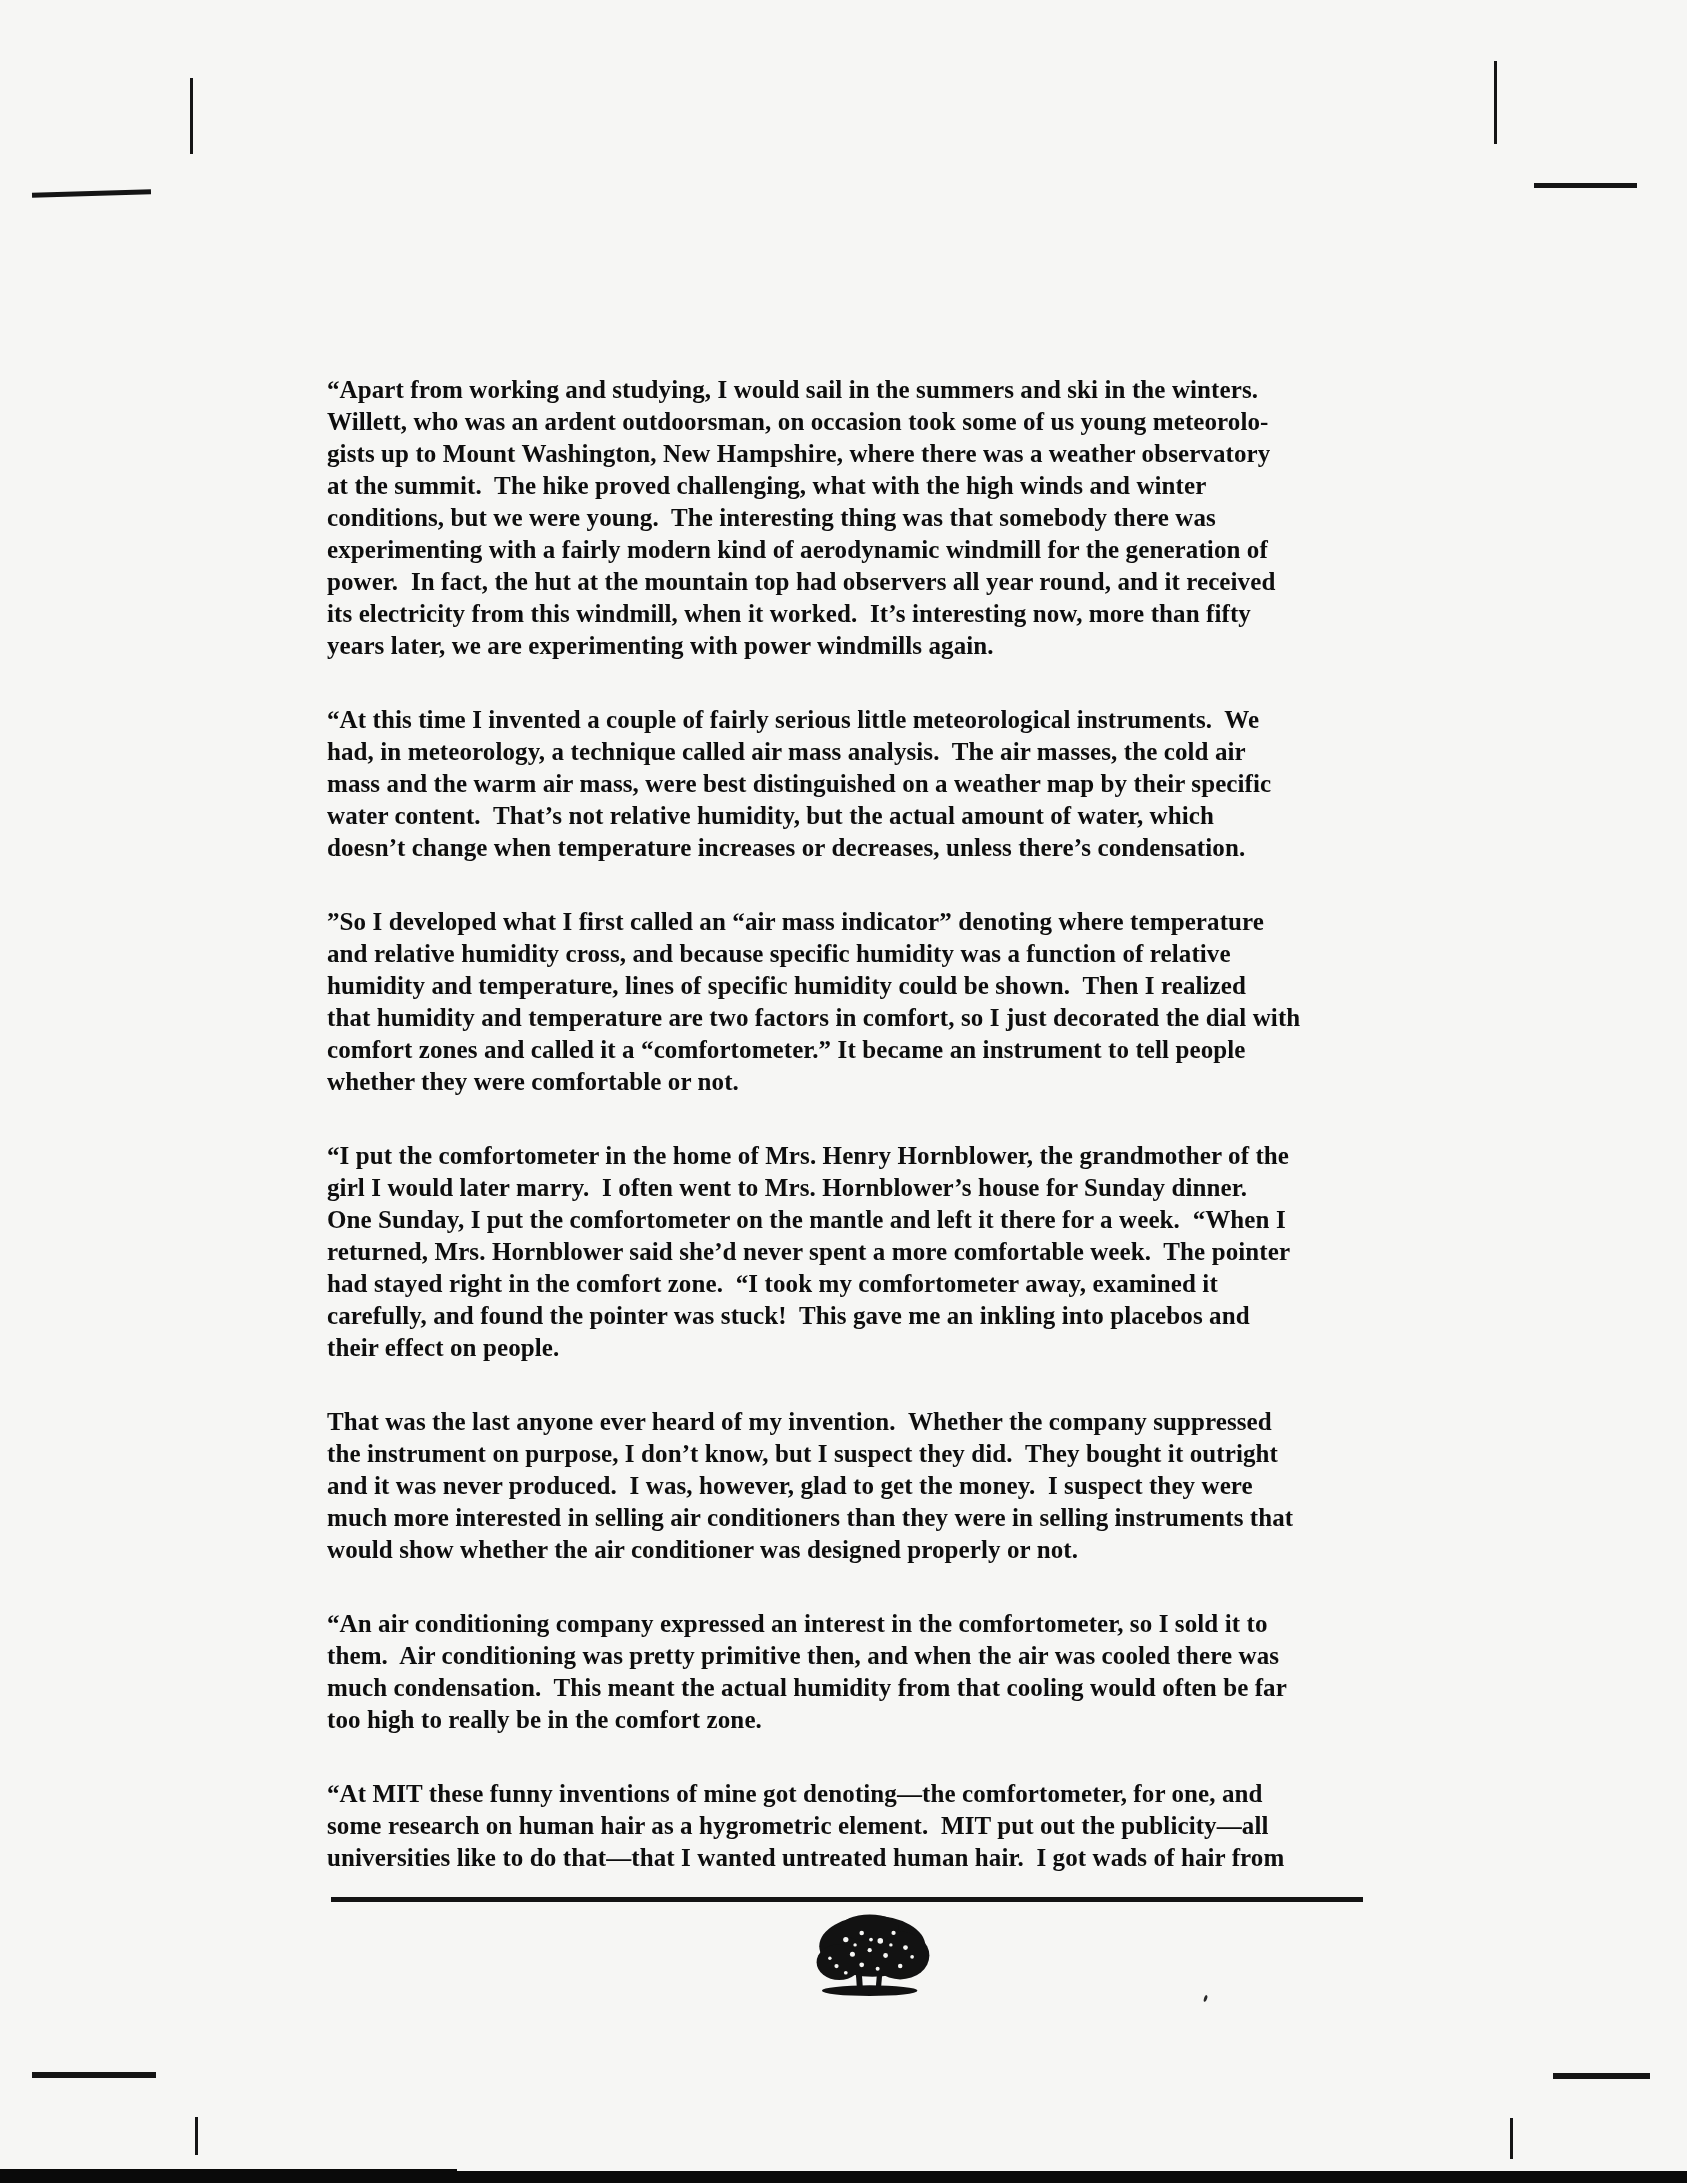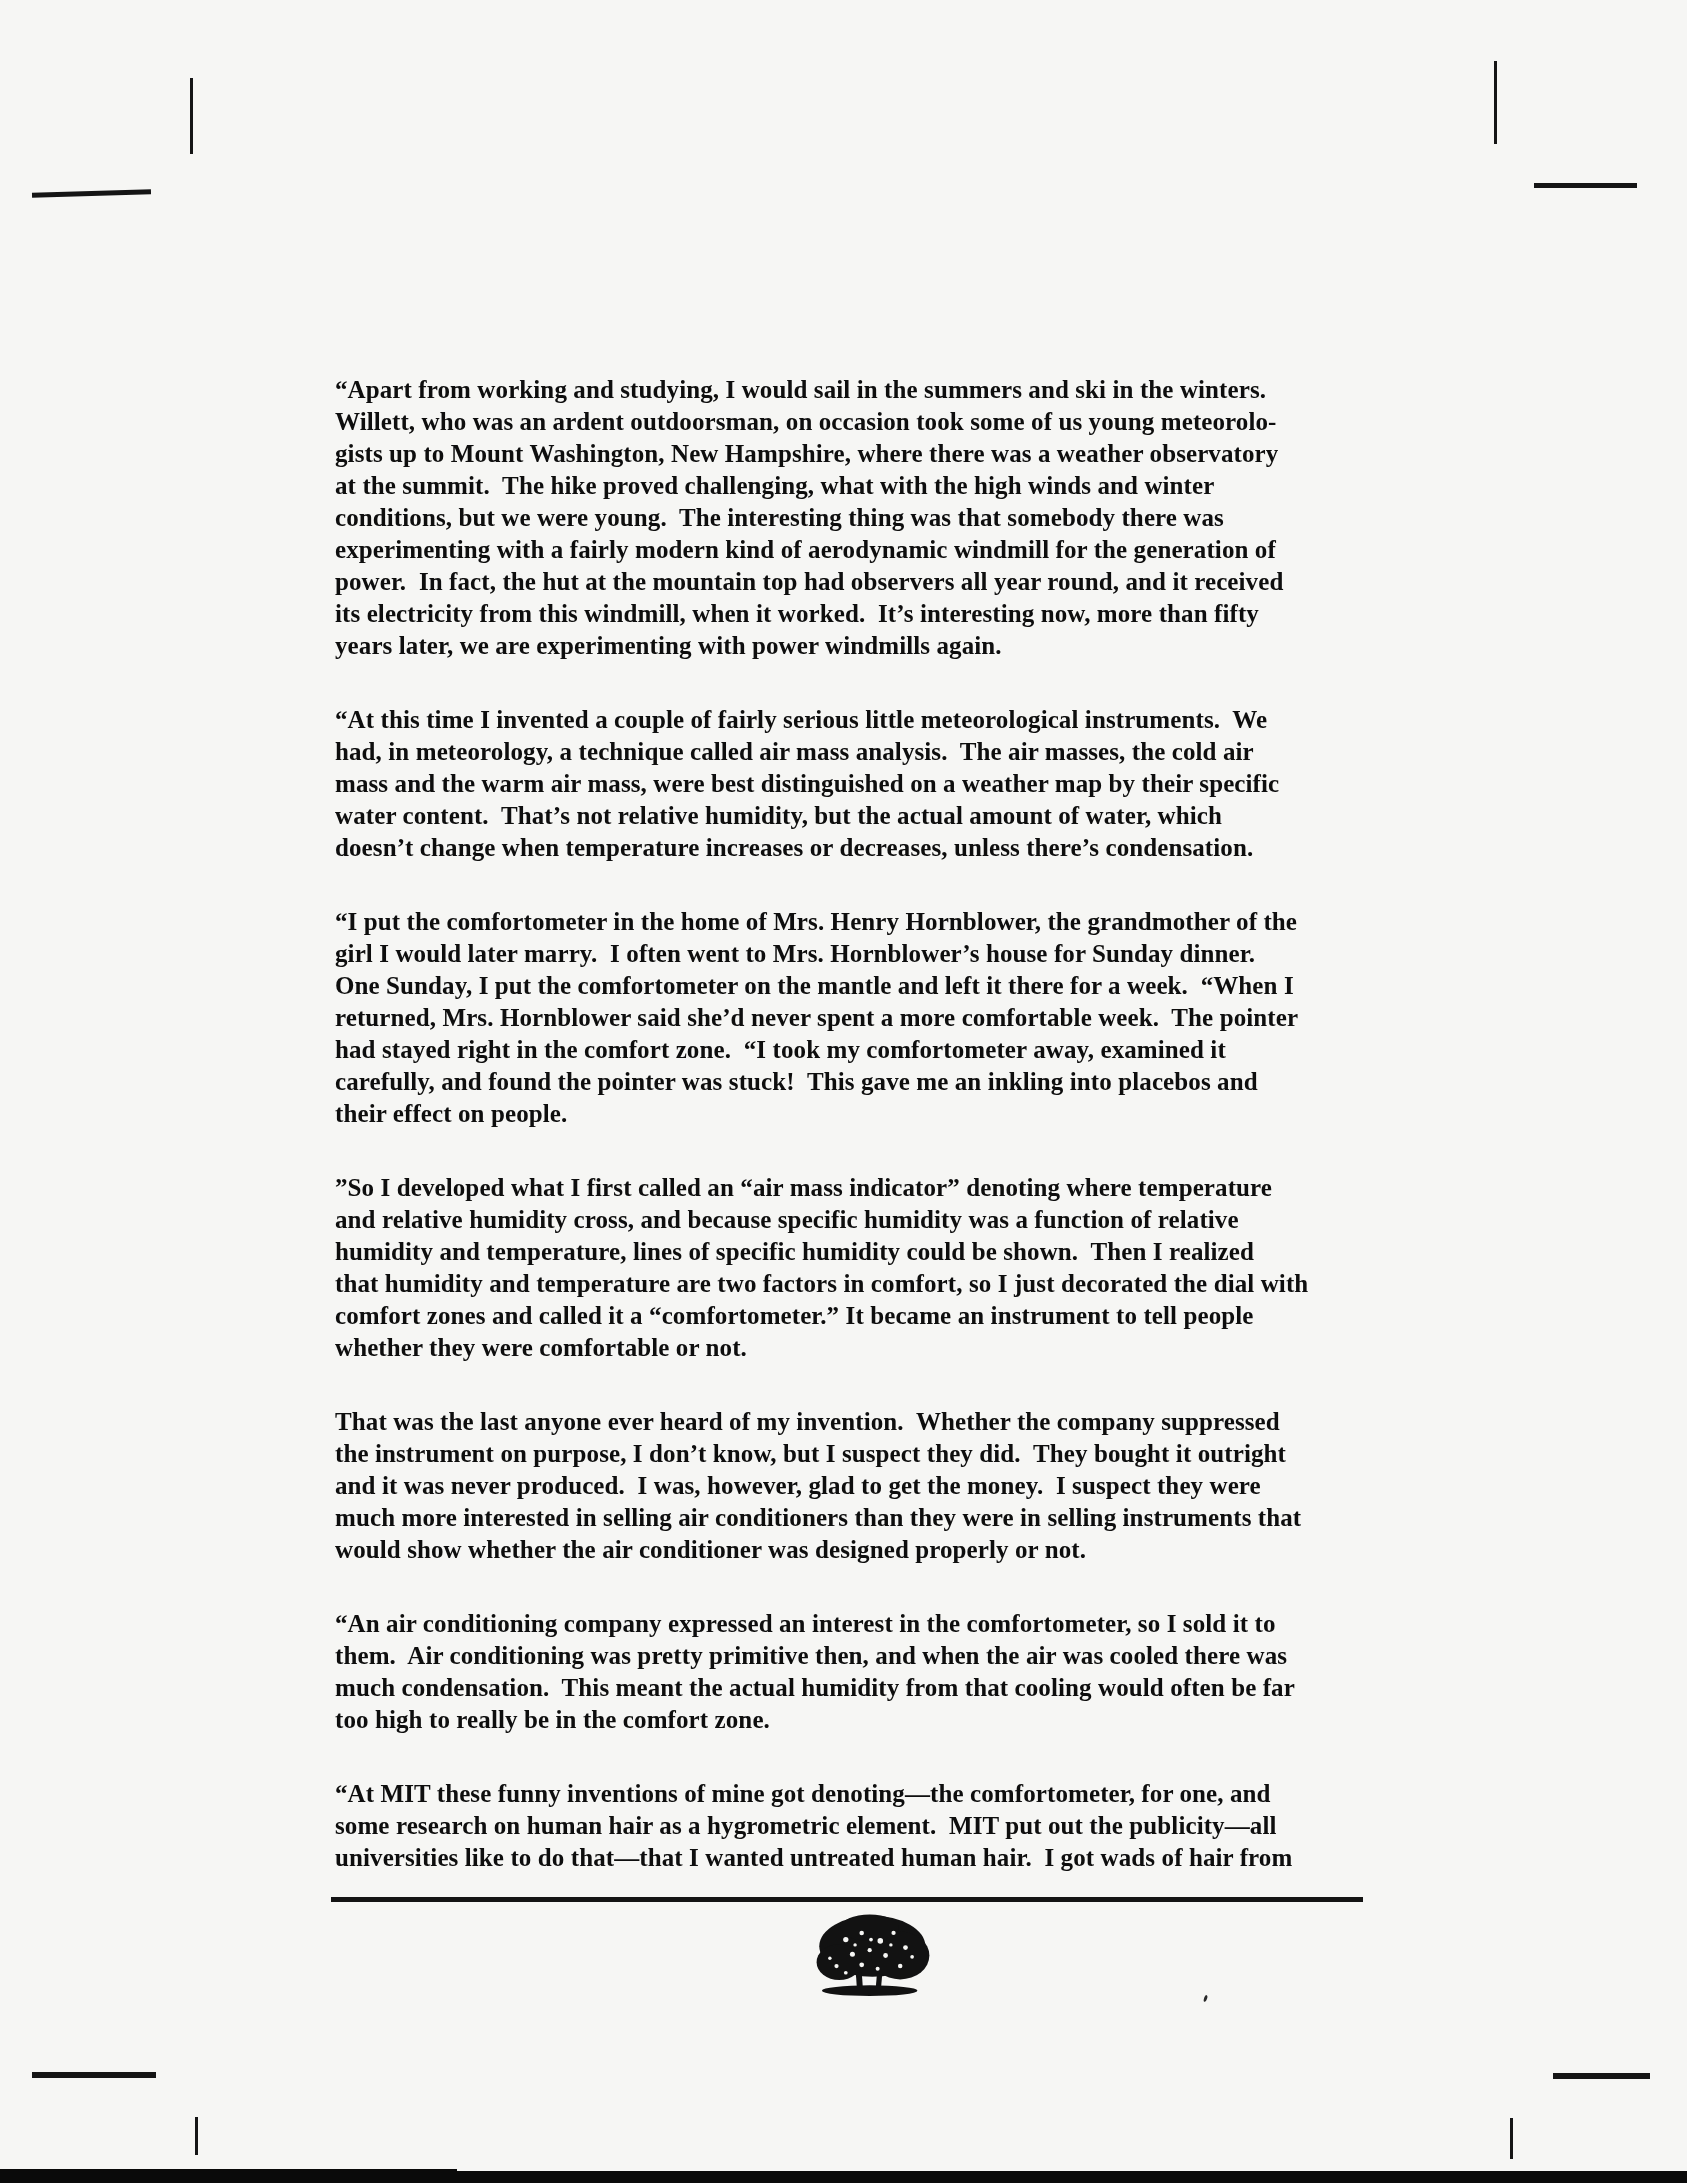--- a/index.html
+++ b/index.html
@@ -20,21 +20,21 @@
     position: absolute;
     left: 327px; top: 374px;
     width: 1045px;
     font-size: 25px;
     font-weight: bold;
     line-height: 32px;
     letter-spacing: 0.1px;
     color: #0e0e0e;
   }
   .text-block p {
-    margin: 0 0 42px 8px;
+    margin: 0 0 42px 0;
     white-space: pre-wrap;
     text-rendering: optimizeLegibility;
   }
   
   .mark { position: absolute; background: #151515; }
   .m-tl-v { left: 190px;  top: 78px;  width: 2.6px;   height: 76px; }
   .m-tr-v { left: 1494px; top: 61px;   width: 2.6px;   height: 83px; }
   .m-tl-h { left: 32px;   top: 191px;  width: 119px; height: 5.3px; transform: rotate(-1.6deg); }
   .m-tr-h { left: 1534px; top: 183px;  width: 103px; height: 5.3px; }
   .m-bl-h { left: 32px;   top: 2072px; width: 124px; height: 6px; }
@@ -96,33 +96,33 @@
 conditions, but we were young.  The interesting thing was that somebody there was
 experimenting with a fairly modern kind of aerodynamic windmill for the generation of
 power.  In fact, the hut at the mountain top had observers all year round, and it received
 its electricity from this windmill, when it worked.  It’s interesting now, more than fifty
 years later, we are experimenting with power windmills again.</p>
     <p>“At this time I invented a couple of fairly serious little meteorological instruments.  We
 had, in meteorology, a technique called air mass analysis.  The air masses, the cold air
 mass and the warm air mass, were best distinguished on a weather map by their specific
 water content.  That’s not relative humidity, but the actual amount of water, which
 doesn’t change when temperature increases or decreases, unless there’s condensation.</p>
+    <p>”So I developed what I first called an “air mass indicator” denoting where temperature
+and relative humidity cross, and because specific humidity was a function of relative
+humidity and temperature, lines of specific humidity could be shown.  Then I realized
+that humidity and temperature are two factors in comfort, so I just decorated the dial with
+comfort zones and called it a “comfortometer.” It became an instrument to tell people
+whether they were comfortable or not.</p>
     <p>“I put the comfortometer in the home of Mrs. Henry Hornblower, the grandmother of the
 girl I would later marry.  I often went to Mrs. Hornblower’s house for Sunday dinner.
 One Sunday, I put the comfortometer on the mantle and left it there for a week.  “When I
 returned, Mrs. Hornblower said she’d never spent a more comfortable week.  The pointer
 had stayed right in the comfort zone.  “I took my comfortometer away, examined it
 carefully, and found the pointer was stuck!  This gave me an inkling into placebos and
 their effect on people.</p>
-    <p>”So I developed what I first called an “air mass indicator” denoting where temperature
-and relative humidity cross, and because specific humidity was a function of relative
-humidity and temperature, lines of specific humidity could be shown.  Then I realized
-that humidity and temperature are two factors in comfort, so I just decorated the dial with
-comfort zones and called it a “comfortometer.” It became an instrument to tell people
-whether they were comfortable or not.</p>
     <p>That was the last anyone ever heard of my invention.  Whether the company suppressed
 the instrument on purpose, I don’t know, but I suspect they did.  They bought it outright
 and it was never produced.  I was, however, glad to get the money.  I suspect they were
 much more interested in selling air conditioners than they were in selling instruments that
 would show whether the air conditioner was designed properly or not.</p>
     <p>“An air conditioning company expressed an interest in the comfortometer, so I sold it to
 them.  Air conditioning was pretty primitive then, and when the air was cooled there was
 much condensation.  This meant the actual humidity from that cooling would often be far
 too high to really be in the comfort zone.</p>
     <p>“At MIT these funny inventions of mine got denoting—the comfortometer, for one, and

